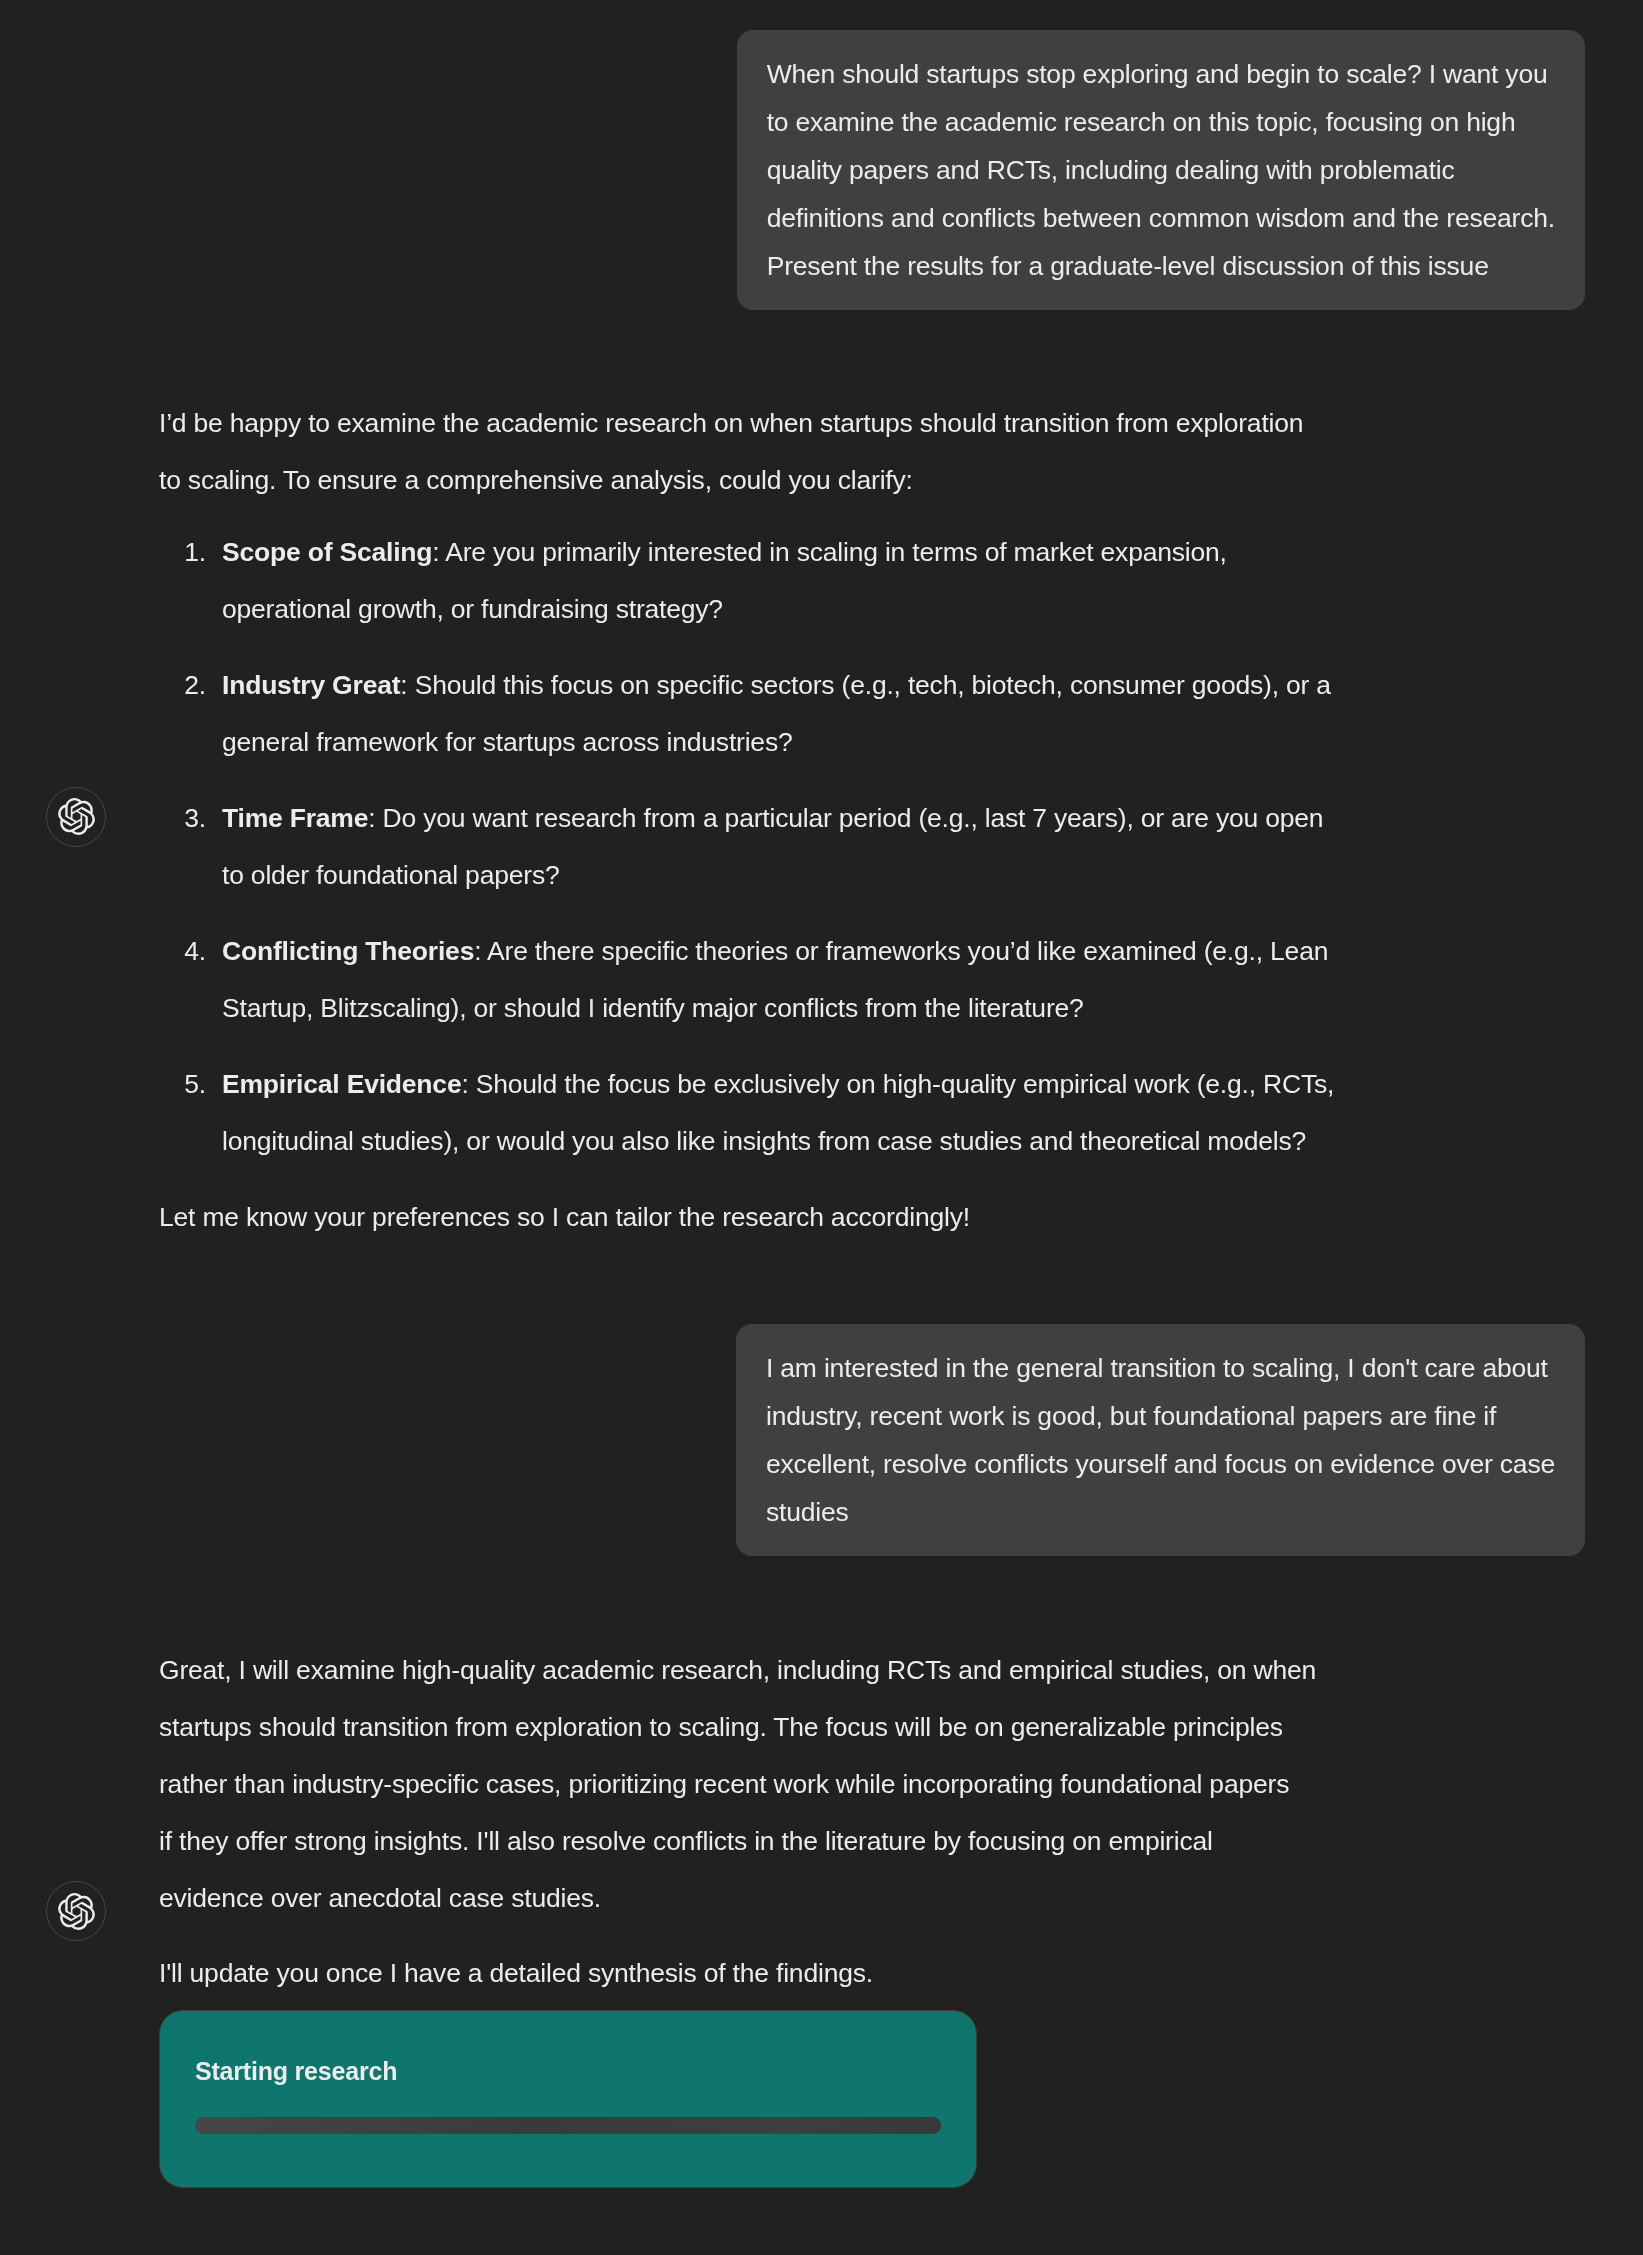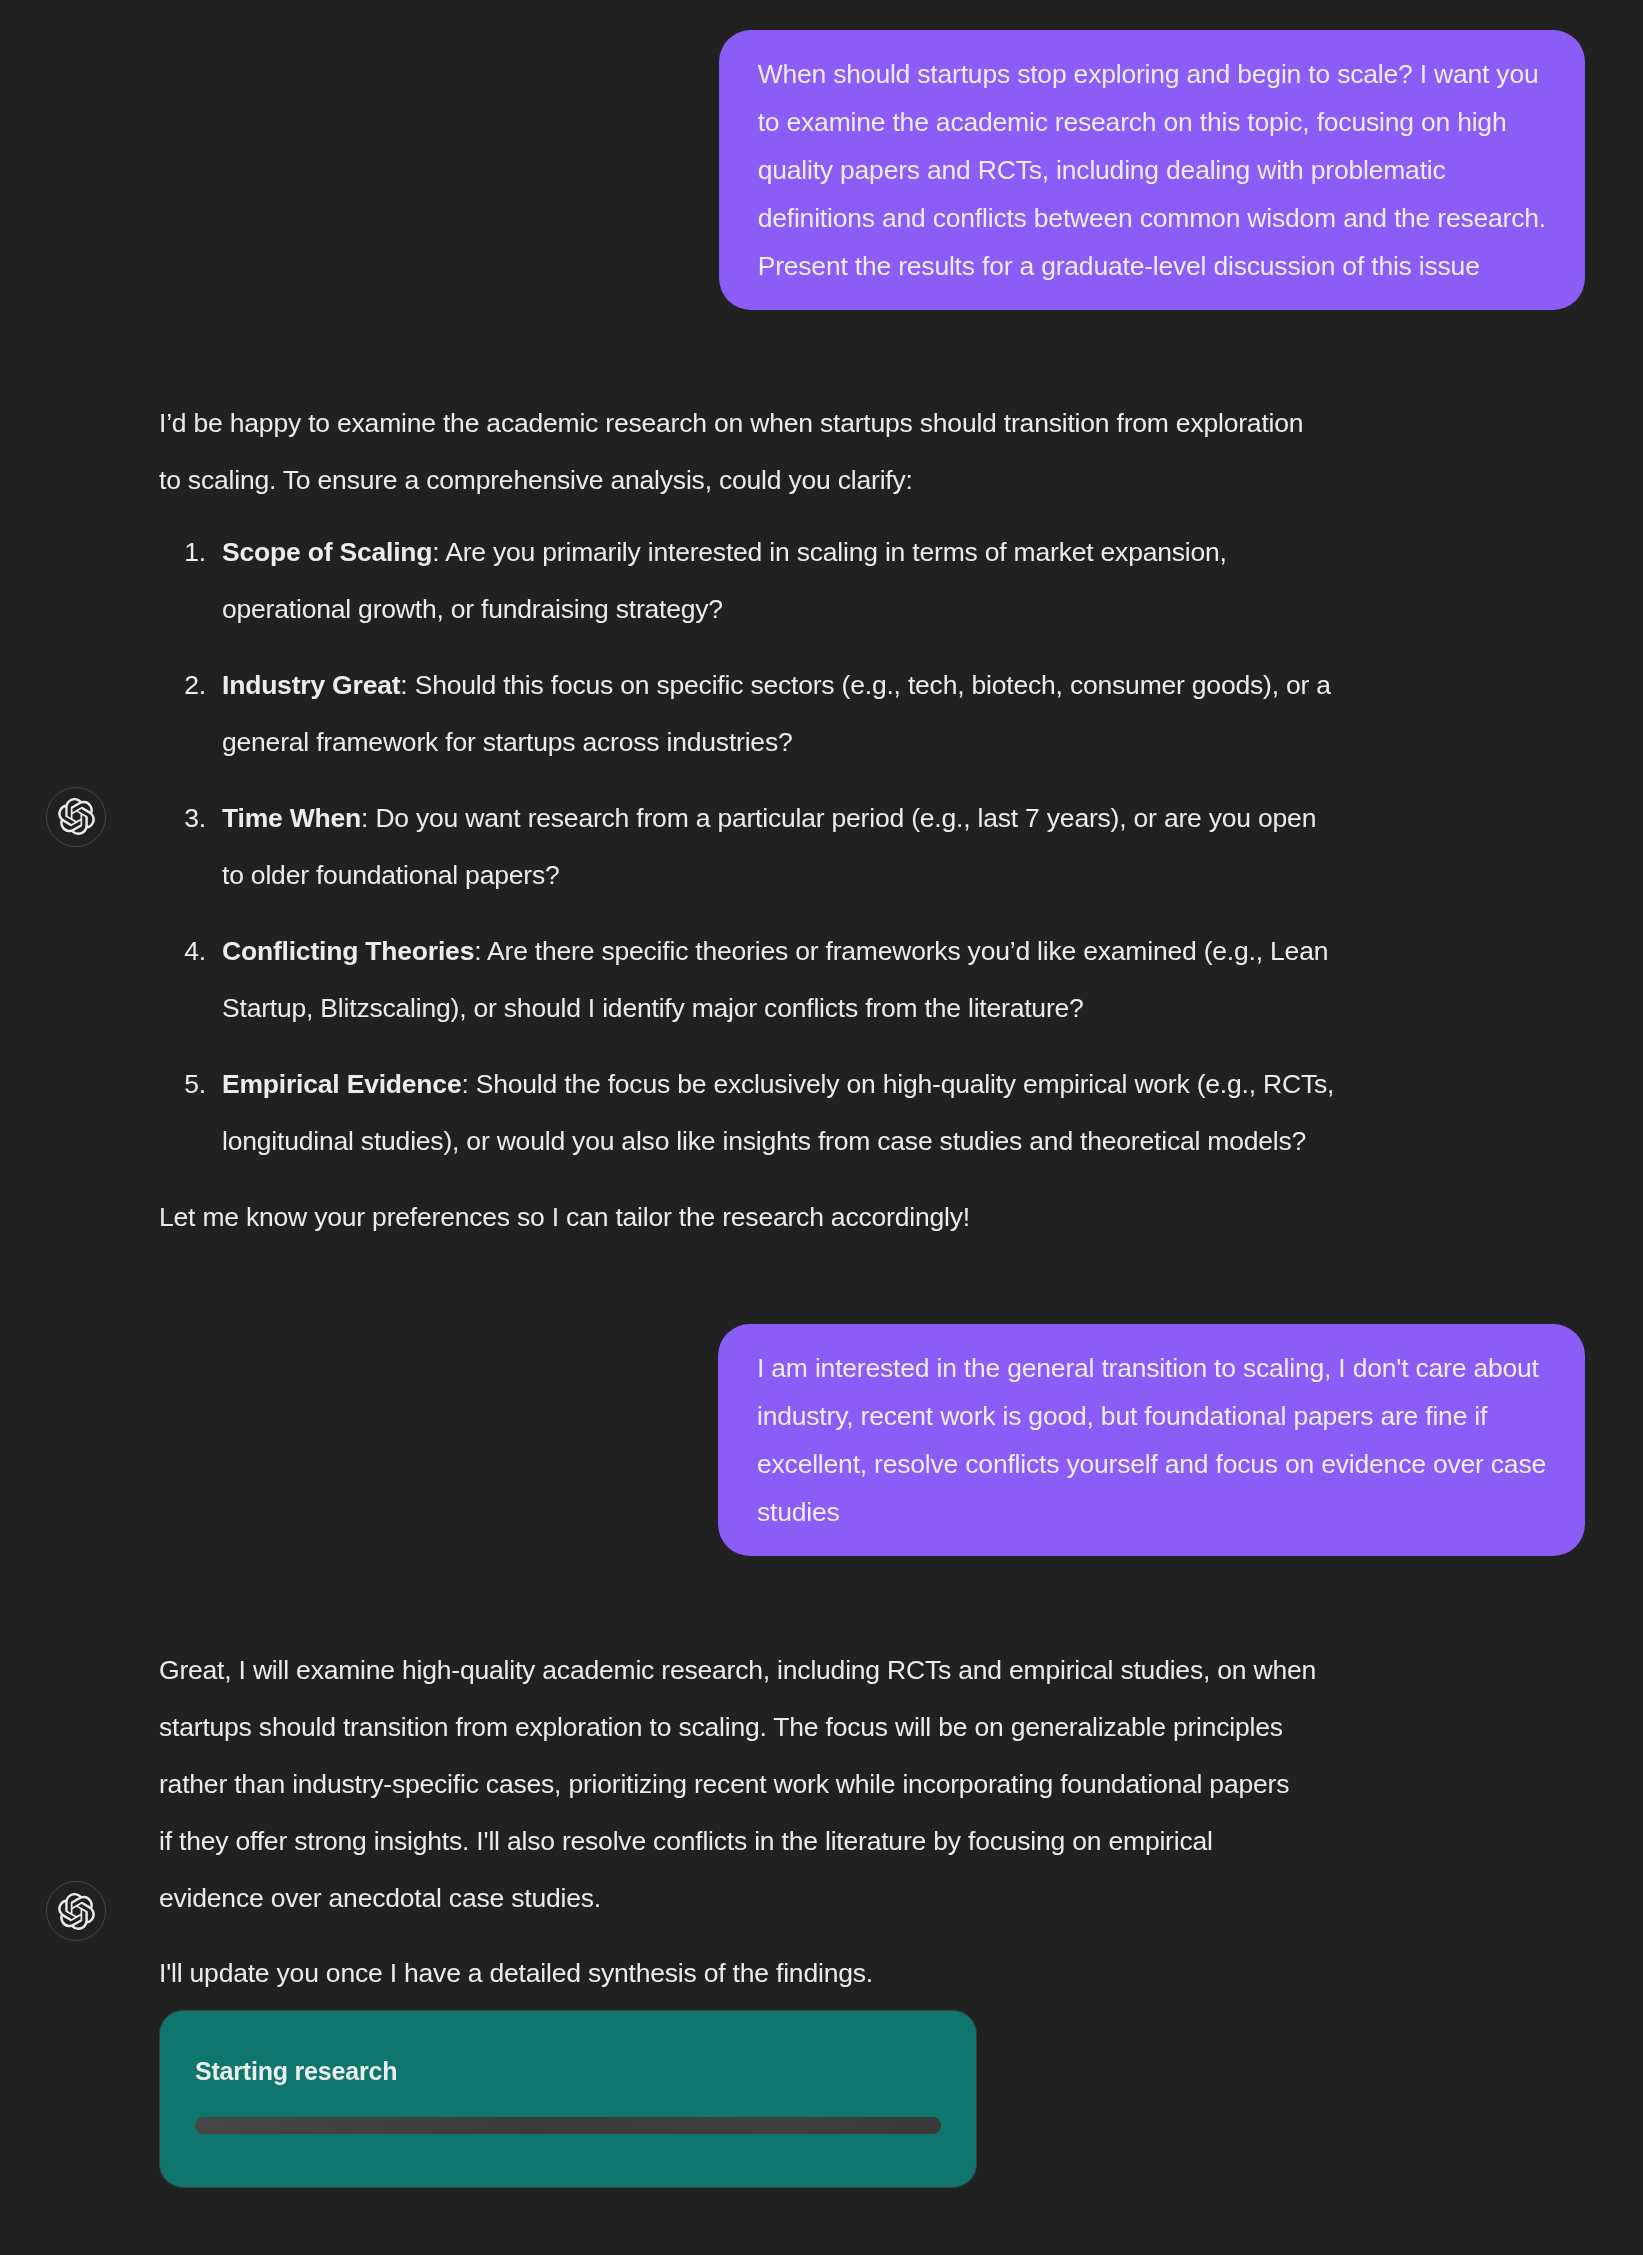--- a/index.html
+++ b/index.html
@@ -11,23 +11,23 @@
     font-size: 26.5px;
     letter-spacing: -0.2px;
     overflow: hidden;
     position: relative;
   }
   .chat { width: 1644px; height: 2256px; position: relative; }
 
   
   .turn-user { display: flex; justify-content: flex-end; padding-right: 59px; }
   .bubble {
-    background: #8b5cf6;
-    border-radius: 32px;
-    padding: 20px 39px;
+    background: #404040;
+    border-radius: 16px;
+    padding: 20px 30px;
     max-width: 1133px;
     line-height: 48px;
     white-space: pre-line;
   }
   .turn-user-1 { margin-top: 30px; }
   .turn-user-2 { margin-top: 78px; }
 
   
   .turn-assistant { display: flex; align-items: center; padding-left: 46px; }
   .turn-assistant-1 { margin-top: 78px; }
@@ -93,21 +93,21 @@
       <ol class="clarify">
         <li>
           <span class="marker">1.</span><span class="b">Scope of Scaling</span><span class="li-body">: Are you primarily interested in scaling in terms of market expansion,
 operational growth, or fundraising strategy?</span>
         </li>
         <li>
           <span class="marker">2.</span><span class="b">Industry Great</span><span class="li-body">: Should this focus on specific sectors (e.g., tech, biotech, consumer goods), or a
 general framework for startups across industries?</span>
         </li>
         <li>
-          <span class="marker">3.</span><span class="b">Time When</span><span class="li-body">: Do you want research from a particular period (e.g., last 7 years), or are you open
+          <span class="marker">3.</span><span class="b">Time Frame</span><span class="li-body">: Do you want research from a particular period (e.g., last 7 years), or are you open
 to older foundational papers?</span>
         </li>
         <li>
           <span class="marker">4.</span><span class="b">Conflicting Theories</span><span class="li-body">: Are there specific theories or frameworks you’d like examined (e.g., Lean
 Startup, Blitzscaling), or should I identify major conflicts from the literature?</span>
         </li>
         <li>
           <span class="marker">5.</span><span class="b">Empirical Evidence</span><span class="li-body">: Should the focus be exclusively on high-quality empirical work (e.g., RCTs,
 longitudinal studies), or would you also like insights from case studies and theoretical models?</span>
         </li>

